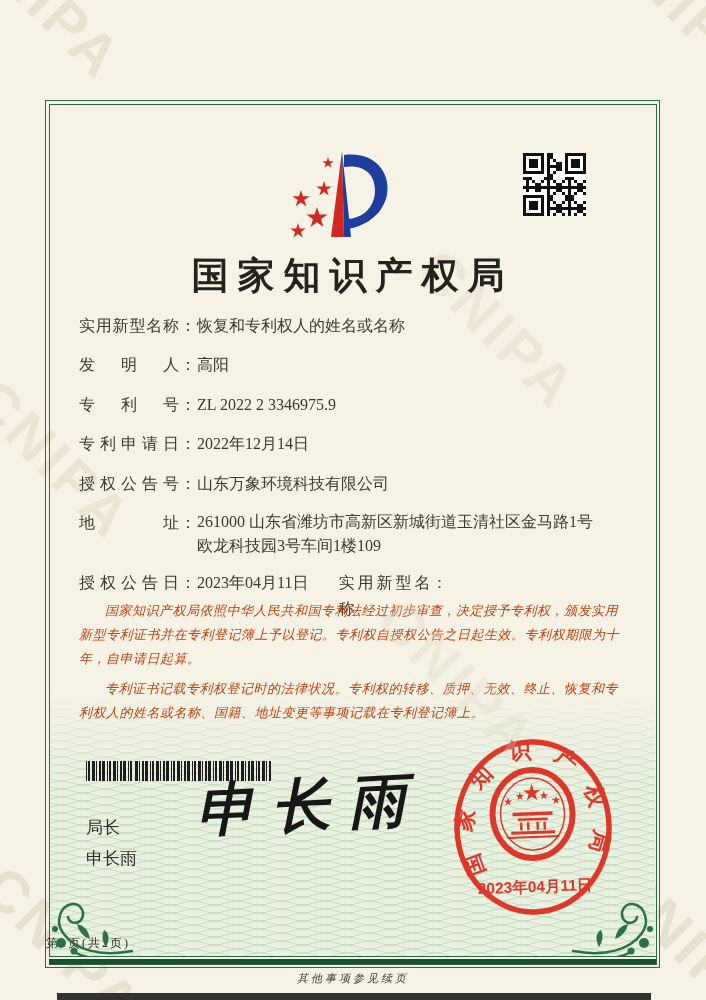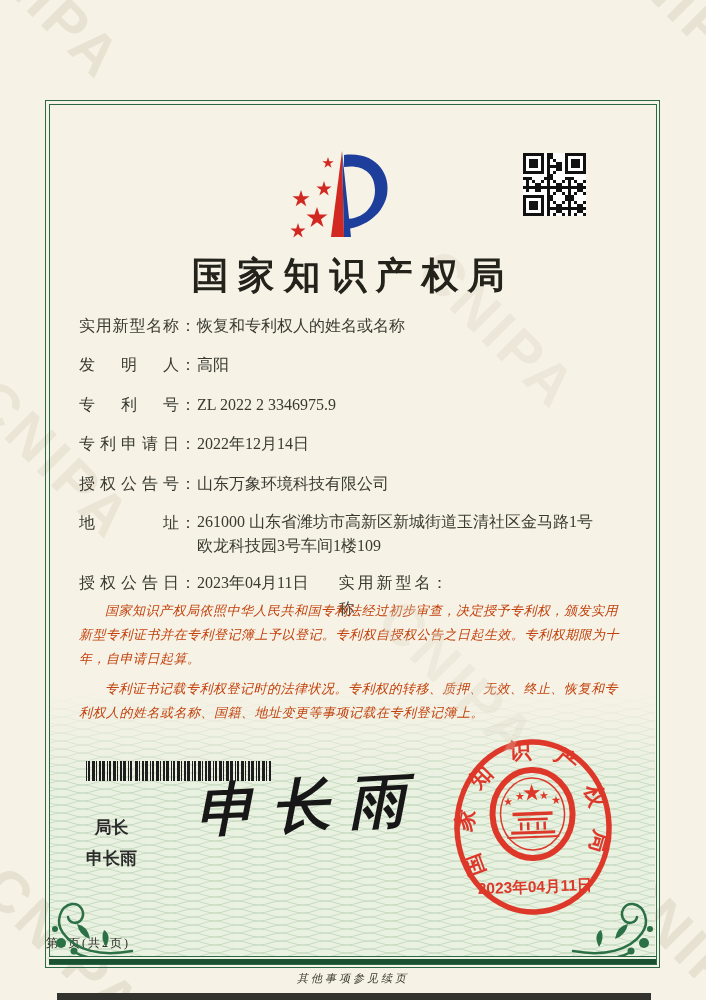--- a/index.html
+++ b/index.html
@@ -48,21 +48,21 @@
   .addr{margin-bottom:12px;}
   .grant-pair2{display:flex;margin-left:30px;}
   
   .paras{position:absolute;left:33px;top:498px;width:552px;z-index:3;
     font-size:13px;line-height:1.85;color:#c2410c;font-style:italic;letter-spacing:.5px;}
   .paras p{margin:0 0 6px 0;text-indent:2em;}
   
   .barcode{position:absolute;left:40px;top:660px;width:188px;height:20px;z-index:4;}
   .barcode svg{width:100%;height:100%;display:block;}
   .director{position:absolute;left:40px;top:712px;z-index:4;
-    font-family:"Liberation Sans",sans-serif;font-size:17px;font-weight:700;color:#2b2b2b;line-height:1.8;text-align:center;}
+    font-family:"Liberation Sans",sans-serif;font-size:17px;font-weight:400;color:#2b2b2b;line-height:1.8;}
   .autograph{
     position:absolute;left:150px;top:666px;z-index:4;color:#171717;
     font-family:"DejaVu Serif",serif;font-style:italic;font-weight:600;
     font-size:58px;letter-spacing:18px;transform:rotate(-3deg);white-space:nowrap;
   }
   .seal{position:absolute;left:405px;top:635px;width:165px;height:182px;z-index:5;transform:rotate(-2deg);}
   .seal svg{width:100%;height:100%;display:block;}
   .page-no{position:absolute;left:0;right:0;top:834px;text-align:left;z-index:4;
     font-size:12px;color:#2f2f28;letter-spacing:2px;}
   .flourish{position:absolute;bottom:4px;width:86px;height:76px;z-index:6;}

